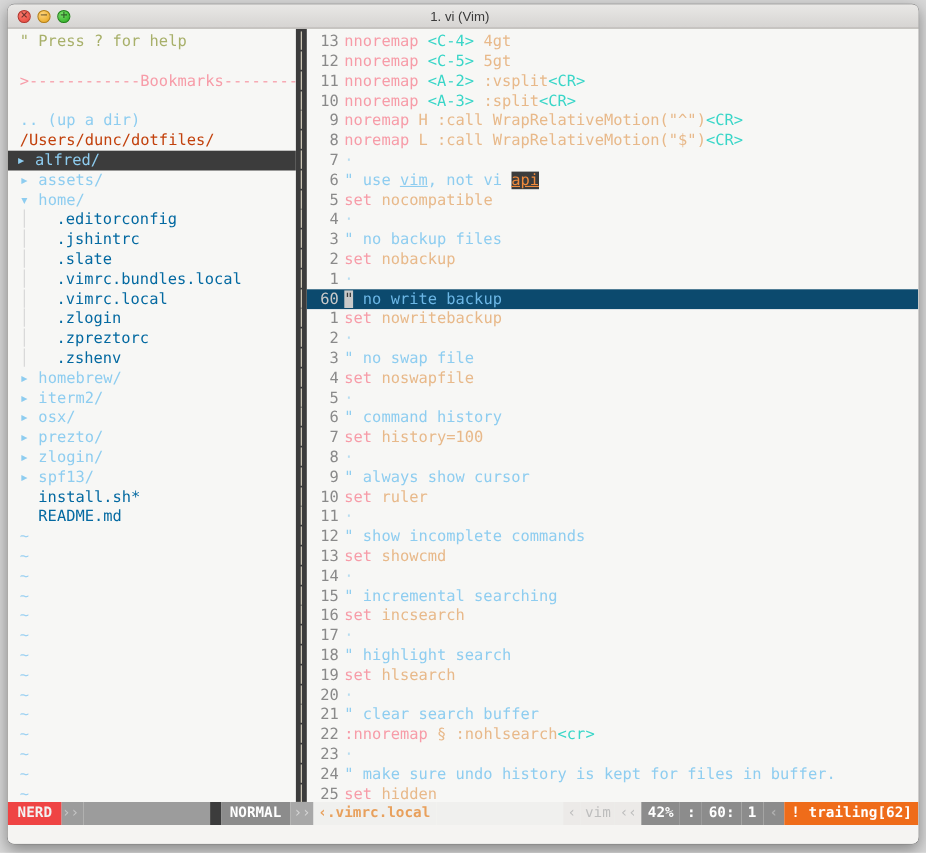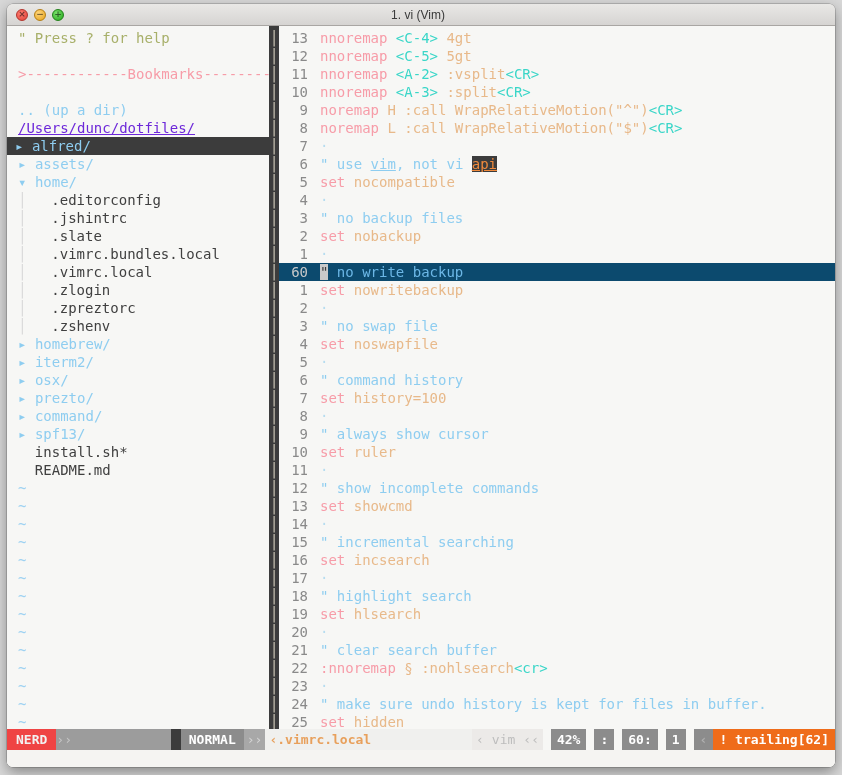--- a/index.html
+++ b/index.html
@@ -80,24 +80,24 @@
   #nerdtree {
     width: 262px;
     flex: 0 0 262px;
     background: #f7f7f5;
     padding-top: 3px;
     overflow: hidden;
   }
   .nt-row { padding-left: 11px; }
   .nt-help     { color: #a8b06a; }
   .nt-bookmark { color: #f79ca8; }
-  .nt-path     { color: #6d28d9; text-decoration: underline; }
+  .nt-path     { color: #c2410c; }
   .nt-updir    { color: #8ecdf0; }
   .nt-dir      { color: #8ecdf0; }
-  .nt-file     { color: #404040; }
+  .nt-file     { color: #0369a1; }
   .nt-arrow    { color: #8ecdf0; }
   .nt-tilde    { color: #9ed2f2; }
   .nt-sel {
     background: #3c3c3c;
     padding-left: 8px;
     margin-left: 0;
   }
   .nt-sel .nt-dir, .nt-sel .nt-arrow { color: #8ecdf0; }
   .nt-indent-guide {
     display: inline-block;
@@ -120,21 +120,21 @@
     font-family: "DejaVu Sans Mono", monospace;
   }
 
   
   #buffer {
     flex: 1 1 auto;
     background: #f7f7f5;
     padding-top: 3px;
     overflow: hidden;
   }
-  .buf-line { display: flex; gap: 7px; }
+  .buf-line { display: flex; }
   .lnum {
     width: 34px;
     flex: 0 0 34px;
     text-align: right;
     padding-right: 5px;
     color: #8a8a8a;
   }
   .buf-line.cur { background: #0c4a6e; }
   .buf-line.cur .lnum { color: #c9c9c9; }
   .code { flex: 1 1 auto; }
@@ -165,21 +165,21 @@
   .sl-nerd-label { background: #ef4444; color: #f2f2f2; padding: 0 9px; font-weight: bold; }
   .sl-nerd-arrow { background: #9c9c9c; color: #c6c6c6; padding-right: 4px; }
   .sl-nerd-fill  { background: #9c9c9c; flex: 1 1 auto; min-width: 0; }
   .sl-gap        { background: #3c3c3c; width: 10px; flex: 0 0 10px; }
 
   .sl-mode       { background: #8c8c8c; color: #ffffff; padding: 0 8px; font-weight: bold; }
   .sl-mode-arrow { background: #a8a8a8; color: #d5d5d5; padding: 0 3px; }
   .sl-file       { background: #f0f0ee; color: #e8a05c; padding: 0 6px 0 4px; font-weight: bold; }
   .sl-file-fill  { background: #f0f0ee; flex: 1 1 auto; min-width: 0; }
   .sl-ft         { background: #eceae8; color: #bdbdbd; padding: 0 4px; }
-  .sl-ruler      { background: #8c8c8c; color: #ffffff; padding: 0 6px; font-weight: bold; margin-left: 8px; }
+  .sl-ruler      { background: #8c8c8c; color: #ffffff; padding: 0 6px; font-weight: bold; }
   .sl-warn       { background: #ef6c1a; color: #ffffff; padding: 0 6px; font-weight: bold; }
   .sl-sep-dark   { color: #b0b0b0; }
 
   #bottompad { flex: 0 0 17px; background: #f5f4f2; }
 </style>
 </head>
 <body>
 
 <div id="window">
 
@@ -211,21 +211,21 @@
           <div class="pane-line nt-row "><span class="nt-indent-guide">│</span>&nbsp;&nbsp;&nbsp;<span class="nt-file">.slate</span></div>
           <div class="pane-line nt-row "><span class="nt-indent-guide">│</span>&nbsp;&nbsp;&nbsp;<span class="nt-file">.vimrc.bundles.local</span></div>
           <div class="pane-line nt-row "><span class="nt-indent-guide">│</span>&nbsp;&nbsp;&nbsp;<span class="nt-file">.vimrc.local</span></div>
           <div class="pane-line nt-row "><span class="nt-indent-guide">│</span>&nbsp;&nbsp;&nbsp;<span class="nt-file">.zlogin</span></div>
           <div class="pane-line nt-row "><span class="nt-indent-guide">│</span>&nbsp;&nbsp;&nbsp;<span class="nt-file">.zpreztorc</span></div>
           <div class="pane-line nt-row "><span class="nt-indent-guide">│</span>&nbsp;&nbsp;&nbsp;<span class="nt-file">.zshenv</span></div>
           <div class="pane-line nt-row "><span class="nt-arrow">▸</span> <span class="nt-dir">homebrew/</span></div>
           <div class="pane-line nt-row "><span class="nt-arrow">▸</span> <span class="nt-dir">iterm2/</span></div>
           <div class="pane-line nt-row "><span class="nt-arrow">▸</span> <span class="nt-dir">osx/</span></div>
           <div class="pane-line nt-row "><span class="nt-arrow">▸</span> <span class="nt-dir">prezto/</span></div>
-          <div class="pane-line nt-row "><span class="nt-arrow">▸</span> <span class="nt-dir">command/</span></div>
+          <div class="pane-line nt-row "><span class="nt-arrow">▸</span> <span class="nt-dir">zlogin/</span></div>
           <div class="pane-line nt-row "><span class="nt-arrow">▸</span> <span class="nt-dir">spf13/</span></div>
           <div class="pane-line nt-row ">&nbsp;&nbsp;<span class="nt-file">install.sh*</span></div>
           <div class="pane-line nt-row ">&nbsp;&nbsp;<span class="nt-file">README.md</span></div>
           <div class="pane-line nt-row "><span class="nt-tilde">~</span></div>
           <div class="pane-line nt-row "><span class="nt-tilde">~</span></div>
           <div class="pane-line nt-row "><span class="nt-tilde">~</span></div>
           <div class="pane-line nt-row "><span class="nt-tilde">~</span></div>
           <div class="pane-line nt-row "><span class="nt-tilde">~</span></div>
           <div class="pane-line nt-row "><span class="nt-tilde">~</span></div>
           <div class="pane-line nt-row "><span class="nt-tilde">~</span></div>

